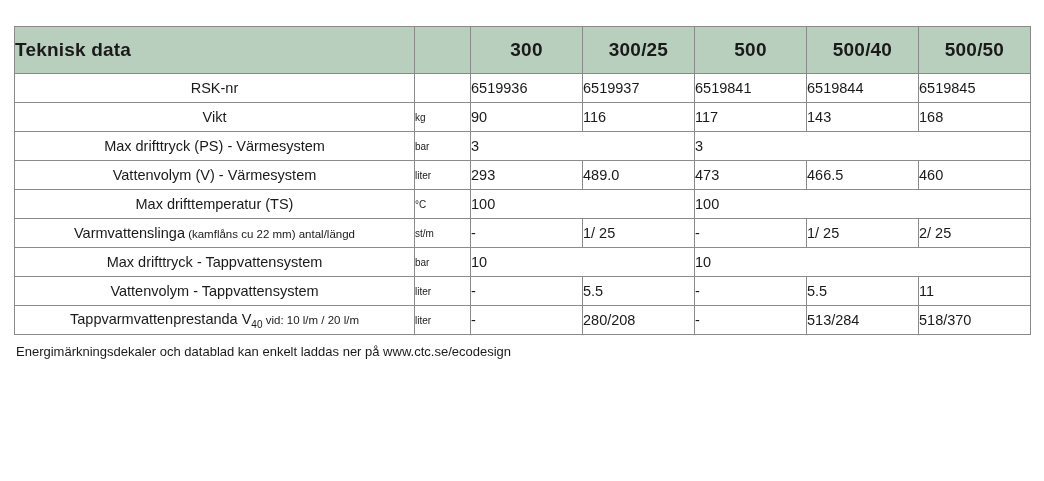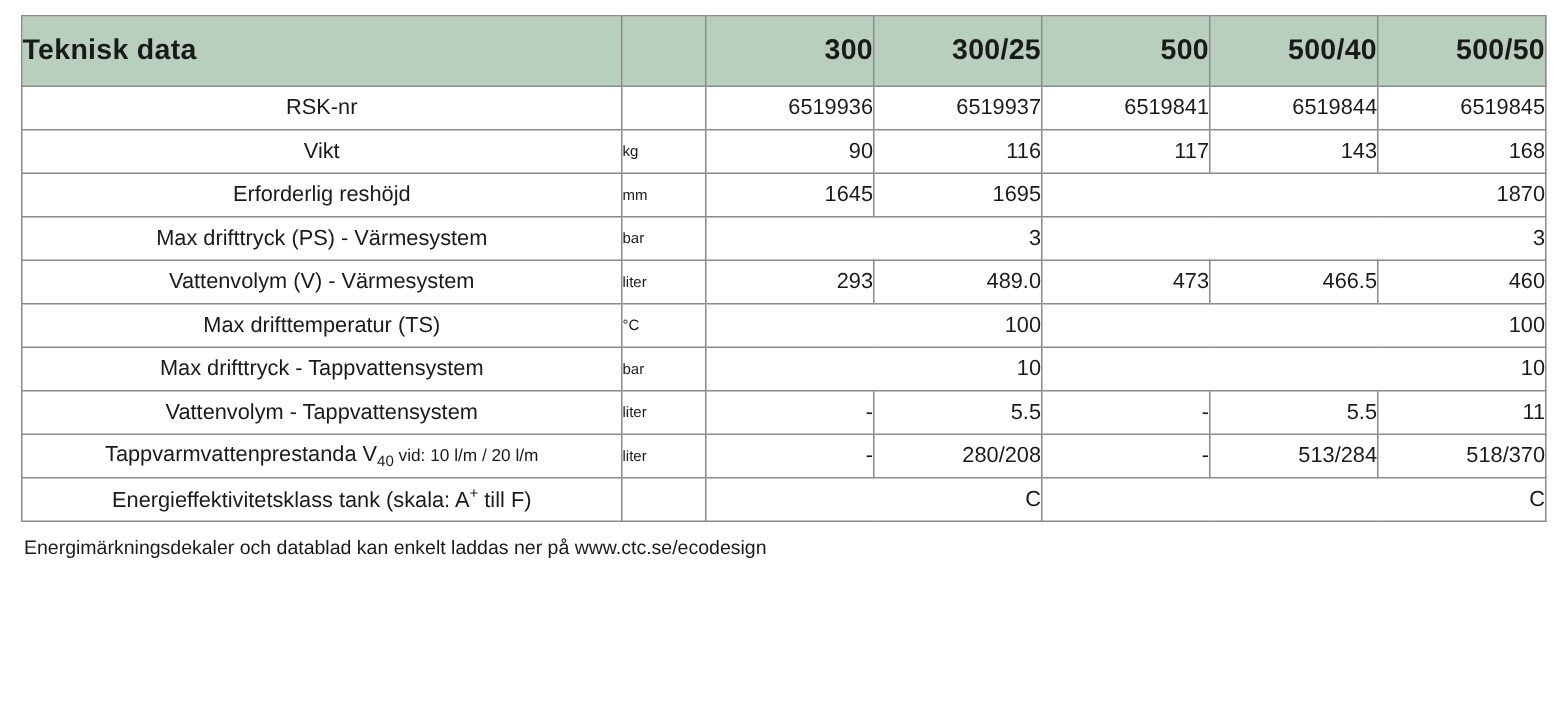--- a/index.html
+++ b/index.html
@@ -11,20 +11,21 @@
     width: 1044px;
     height: 481px;
     font-family: "Liberation Sans", sans-serif;
     color: #1a1a1a;
     overflow: hidden;
   }
   .sheet {
     padding: 10px 14px 0 14px;
     box-sizing: border-box;
     width: 896px;
+    margin-top: 16px;
   }
   table.spec {
     border-collapse: collapse;
     width: 1016px;
     table-layout: fixed;
     font-size: 14.5px;
   }
   table.spec th, table.spec td {
     border: 1px solid #8a8a8a;
     padding: 0;
@@ -40,36 +41,36 @@
   }
   th.hdr-title {
     text-align: left;
     padding-left: 12px;
     font-size: 19px;
   }
   th.hdr-unit {
     background: #b9cfbd;
   }
   th.hdr-model {
-    text-align: right;
+    text-align: center;
   }
   tbody tr {
     height: 29px;
   }
   td.label {
     text-align: center;
     padding-left: 10px;
     font-size: 14.5px;
   }
   td.unit {
     text-align: left;
     font-size: 10px;
   }
   td.val {
-    text-align: right;
+    text-align: left;
     font-size: 14.5px;
   }
   .small {
     font-size: 11.5px;
   }
   .sup {
     vertical-align: super;
     font-size: 10px;
   }
   .sub {
@@ -129,46 +130,48 @@
         <tr>
           <td class="label">Vikt</td>
           <td class="unit">kg</td>
           <td class="val">90</td>
           <td class="val">116</td>
           <td class="val">117</td>
           <td class="val">143</td>
           <td class="val">168</td>
         </tr>
         <tr>
-          <td class="label">Erforderlig reshöjd</td>
-          <td class="unit">mm</td>
-          <td class="val">1645</td>
-          <td class="val">1695</td>
-          <td class="val" colspan="3">1870</td>
-        </tr>
-        <tr>
           <td class="label">Max drifttryck (PS) - Värmesystem</td>
           <td class="unit">bar</td>
           <td class="val" colspan="2">3</td>
           <td class="val" colspan="3">3</td>
         </tr>
         <tr>
           <td class="label">Vattenvolym (V) - Värmesystem</td>
           <td class="unit">liter</td>
           <td class="val">293</td>
           <td class="val">489.0</td>
           <td class="val">473</td>
           <td class="val">466.5</td>
           <td class="val">460</td>
         </tr>
         <tr>
           <td class="label">Max drifttemperatur (TS)</td>
           <td class="unit">°C</td>
           <td class="val" colspan="2">100</td>
           <td class="val" colspan="3">100</td>
+        </tr>
+        <tr>
+          <td class="label">Varmvattenslinga<span class="small"> (kamflåns cu 22 mm) antal/längd</span></td>
+          <td class="unit">st/m</td>
+          <td class="val">-</td>
+          <td class="val">1/ 25</td>
+          <td class="val">-</td>
+          <td class="val">1/ 25</td>
+          <td class="val">2/ 25</td>
         </tr>
         <tr>
           <td class="label">Max drifttryck - Tappvattensystem</td>
           <td class="unit">bar</td>
           <td class="val" colspan="2">10</td>
           <td class="val" colspan="3">10</td>
         </tr>
         <tr>
           <td class="label">Vattenvolym - Tappvattensystem</td>
           <td class="unit">liter</td>
@@ -180,22 +183,16 @@
         </tr>
         <tr>
           <td class="label">Tappvarmvattenprestanda V<span class="sub">40</span><span class="small"> vid: 10 l/m / 20 l/m</span></td>
           <td class="unit">liter</td>
           <td class="val">-</td>
           <td class="val">280/208</td>
           <td class="val">-</td>
           <td class="val">513/284</td>
           <td class="val">518/370</td>
         </tr>
-        <tr>
-          <td class="label">Energieffektivitetsklass tank (skala: A<span class="sup">+</span> till F)</td>
-          <td class="unit"></td>
-          <td class="val" colspan="2">C</td>
-          <td class="val" colspan="3">C</td>
-        </tr>
       </tbody>
   </table>
   <div class="footnote">Energimärkningsdekaler och datablad kan enkelt laddas ner på www.ctc.se/ecodesign</div>
 </div>
 
 </body></html>

